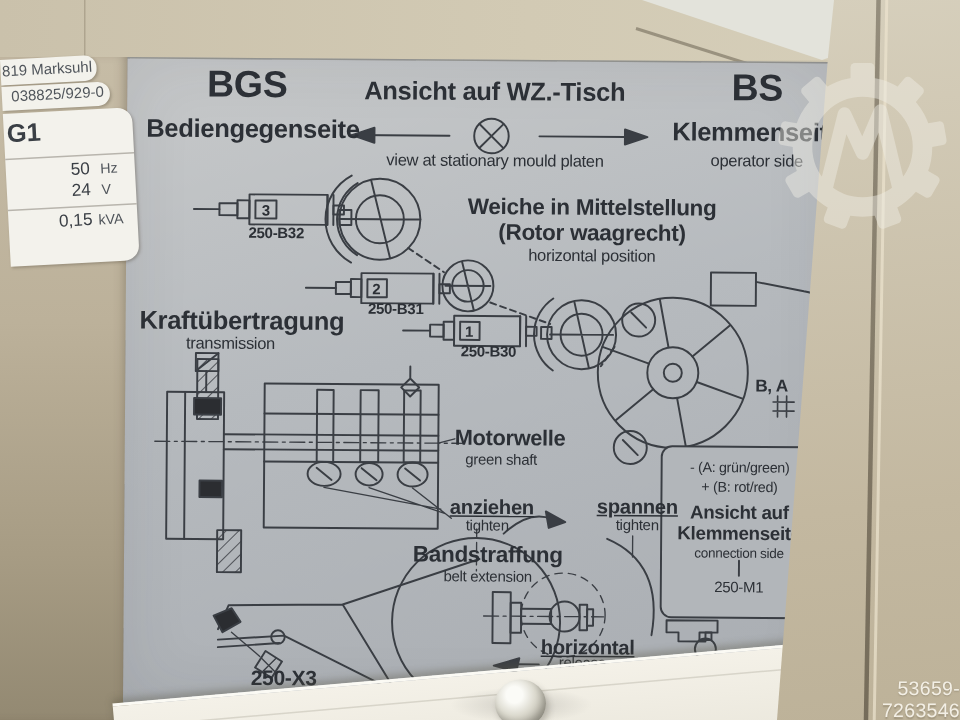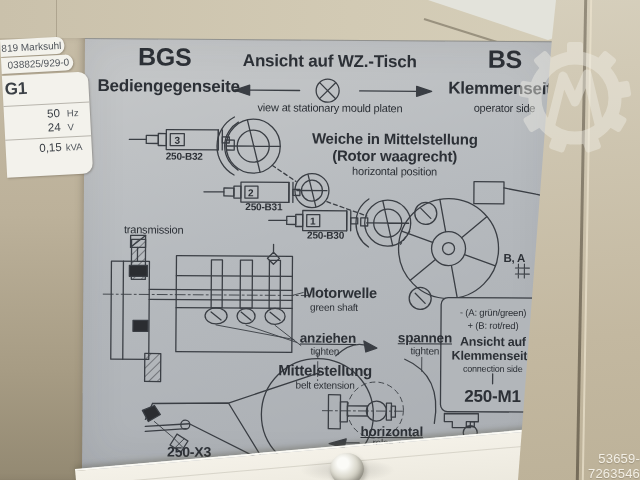--- a/index.html
+++ b/index.html
@@ -255,46 +255,47 @@
     <div class="lbl en" style="left:358px;top:61px;width:124px">operator side</div>
 
     <div class="lbl tag" style="left:50px;top:112px;width:100px">250-B32</div>
     <div class="lbl tag" style="left:128px;top:162px;width:104px">250-B31</div>
     <div class="lbl tag" style="left:192px;top:190px;width:100px">250-B30</div>
 
     <div class="lbl de-md" style="left:218px;top:90px;width:185px">Weiche in Mittelstellung</div>
     <div class="lbl de-md" style="left:228px;top:107px;width:165px">(Rotor waagrecht)</div>
     <div class="lbl en" style="left:238px;top:125px;width:145px">horizontal position</div>
 
+    <div class="lbl de-lg" style="left:0;top:166px;width:155px">Kraftübertragung</div>
     <div class="lbl en" style="left:10px;top:185px;width:120px">transmission</div>
 
     <div class="lbl de-md left" style="left:220px;top:245px;width:110px;font-size:14.5px">Motorwelle</div>
     <div class="lbl en-sm left" style="left:227px;top:262px;width:100px">green shaft</div>
 
     <div class="lbl de-sm" style="left:203px;top:291px;width:84px">anziehen</div>
     <div class="lbl en-sm" style="left:207px;top:306px;width:70px">tighten</div>
     <div class="lbl de-sm" style="left:302px;top:290px;width:80px">spannen</div>
     <div class="lbl en-sm" style="left:306px;top:305px;width:72px">tighten</div>
 
-    <div class="lbl de-md" style="left:180px;top:322px;width:125px">Mittelstellung</div>
+    <div class="lbl de-md" style="left:180px;top:322px;width:125px">Bandstraffung</div>
     <div class="lbl en-sm" style="left:190px;top:340px;width:105px">belt extension</div>
 
     <div class="lbl de-sm" style="left:262px;top:384px;width:95px">horizontal</div>
     <div class="lbl en-sm" style="left:262px;top:397px;width:88px">release</div>
 
     <div class="lbl tag" style="left:62px;top:405px;width:90px;font-size:14px">250-X3</div>
 
     <div class="lbl left" style="left:420px;top:210px;width:42px;font-size:11.5px;font-weight:700">B, A</div>
 
     <div class="lbl tiny" style="left:362px;top:266px;width:96px">- (A: grün/green)</div>
     <div class="lbl tiny" style="left:362px;top:279px;width:96px">+ (B: rot/red)</div>
     <div class="lbl" style="left:362px;top:294px;width:96px;font-size:12.5px;font-weight:700">Ansicht auf</div>
     <div class="lbl" style="left:362px;top:308px;width:96px;font-size:12.5px;font-weight:700">Klemmenseite</div>
     <div class="lbl" style="left:362px;top:323px;width:96px;font-size:9px">connection side</div>
-    <div class="lbl" style="left:362px;top:346px;width:96px;font-size:17px;font-weight:700">250-M1</div>
+    <div class="lbl" style="left:362px;top:346px;width:96px;font-size:10px;font-weight:400">250-M1</div>
   </div>
 
   <div class="abs" id="plate">
     <div class="tab" id="tab1">
       <div class="prow" style="right:3px;top:3px">819 Marksuhl</div>
     </div>
     <div class="tab" id="tab2">
       <div class="prow" style="right:4px;top:2px">038825/929-0</div>
     </div>
     <div class="tab" id="tab3">

